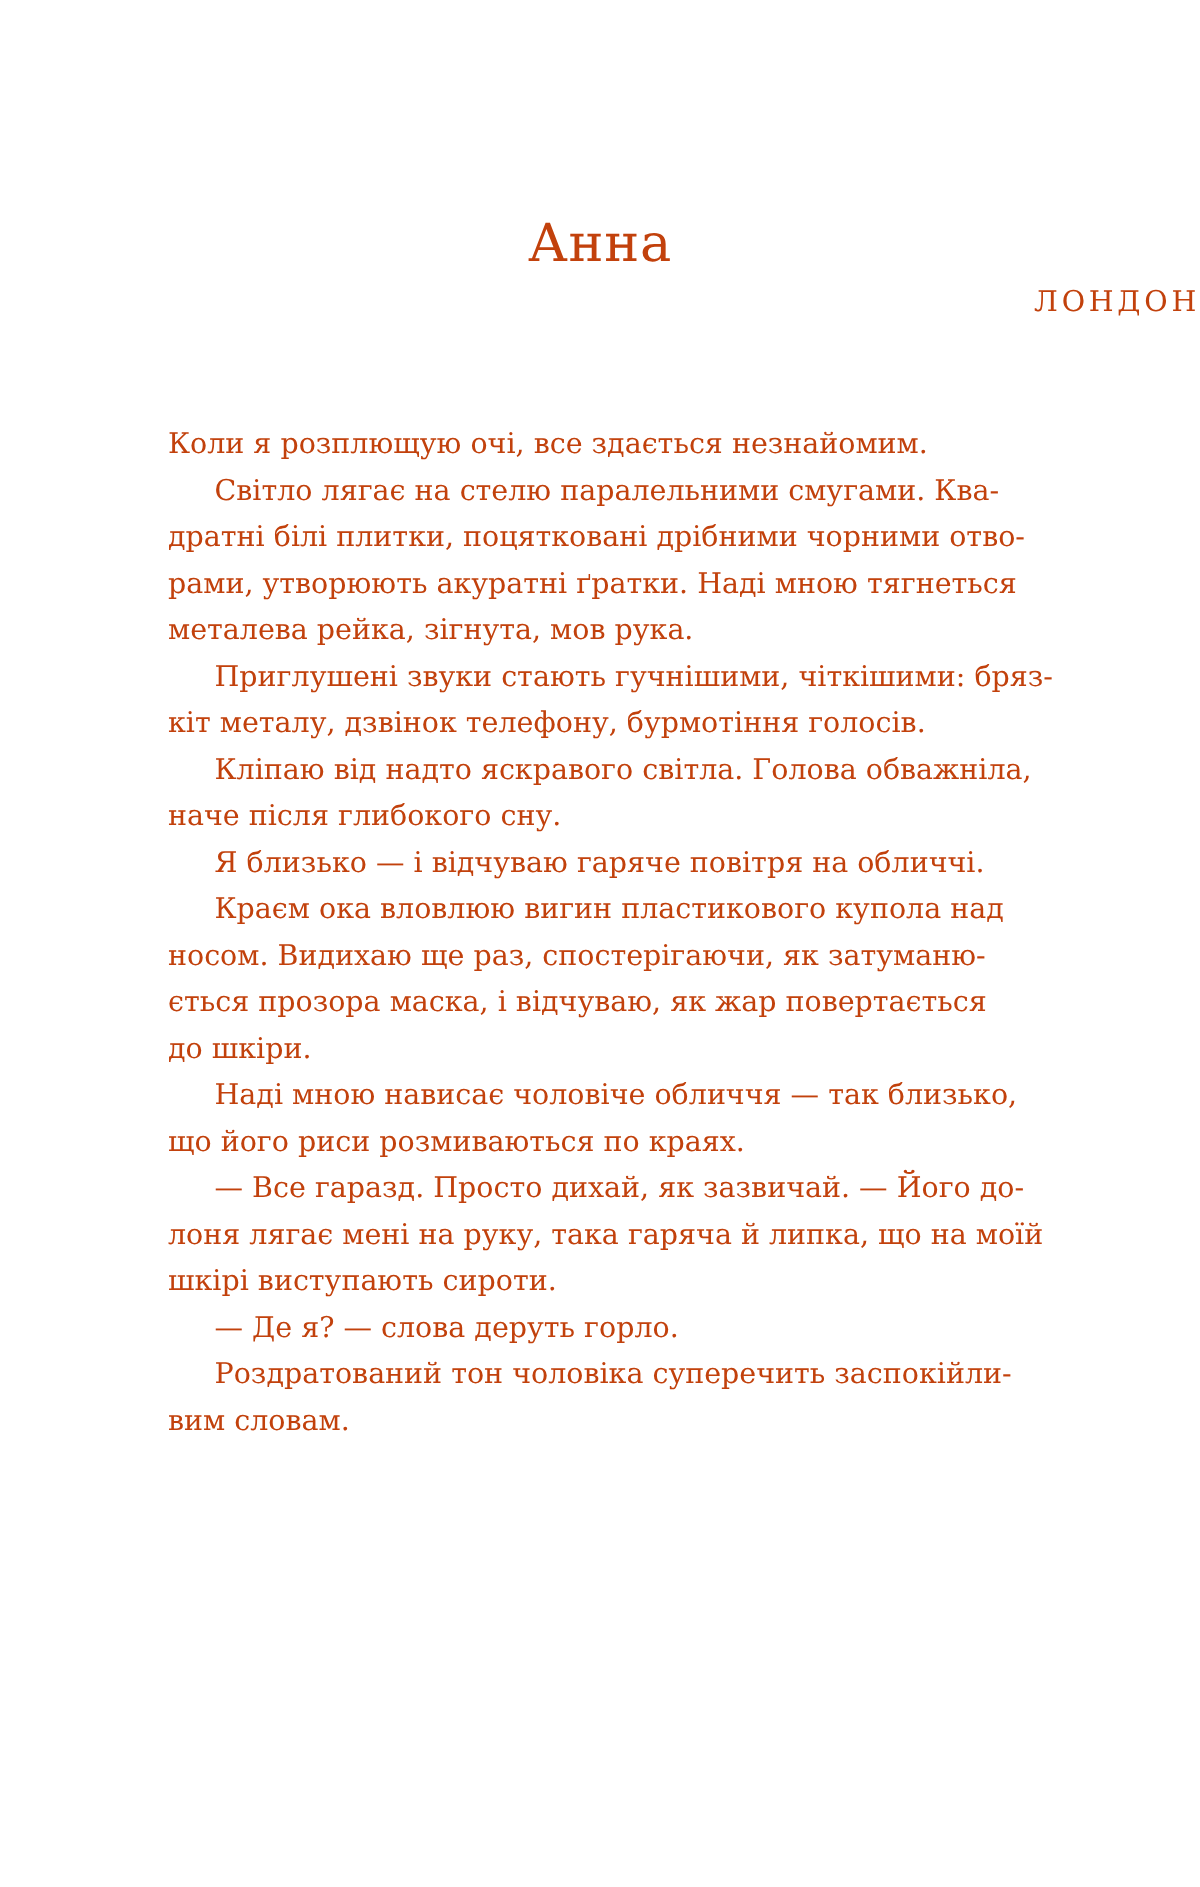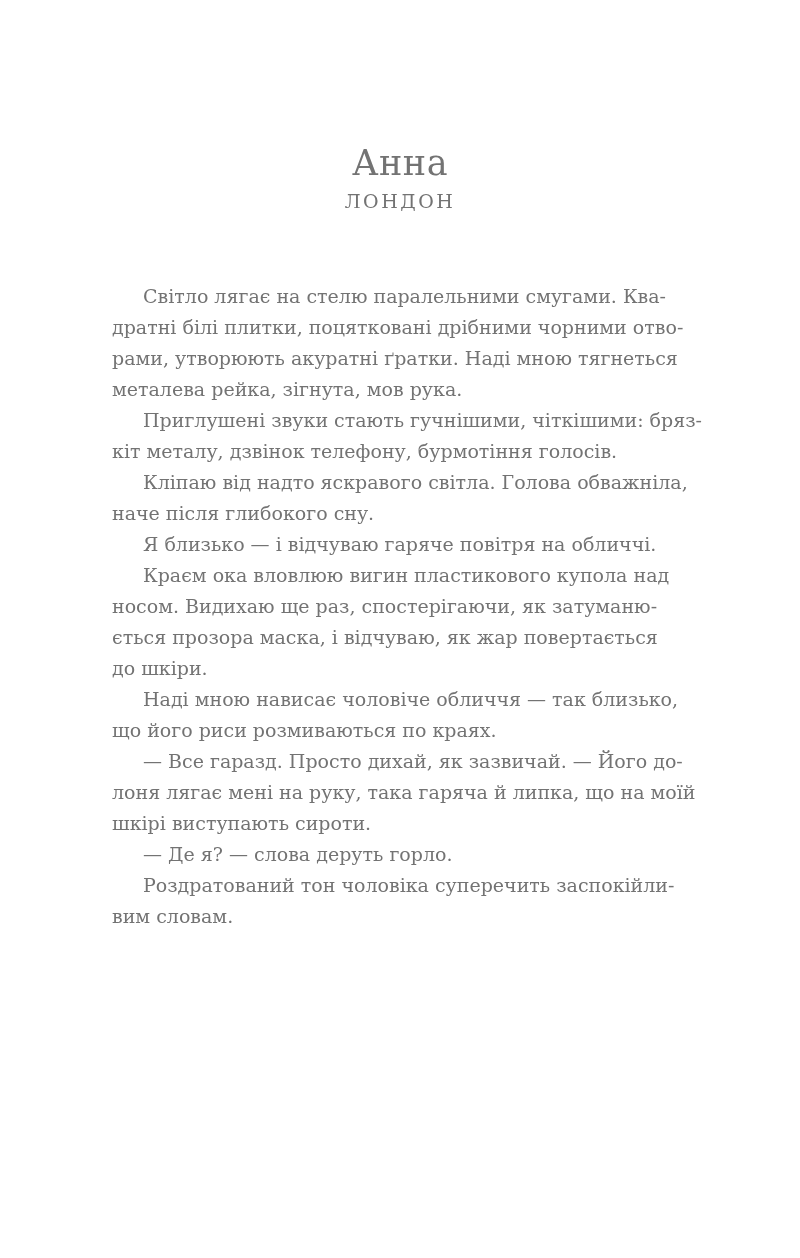--- a/index.html
+++ b/index.html
@@ -5,21 +5,21 @@
   html, body {
     margin: 0;
     padding: 0;
     background: #ffffff;
   }
   .book-page {
     position: relative;
     width: 800px;
     height: 1152px;
     background: #ffffff;
-    color: #737373;
+    color: #c2410c;
     font-family: "DejaVu Serif", "Liberation Serif", serif;
     overflow: hidden;
   }
   .chapter-heading {
     position: absolute;
     top: 142px;
     left: 0;
     width: 100%;
     text-align: center;
   }
@@ -29,20 +29,21 @@
     line-height: 42px;
     letter-spacing: 0.5px;
     margin: 0;
   }
   .chapter-subtitle {
     font-size: 19px;
     font-weight: 400;
     line-height: 26px;
     letter-spacing: 2.5px;
     margin: 4px 0 0 0;
+    text-align: right;
   }
   .body-text {
     position: absolute;
     top: 281px;
     left: 112px;
     width: 600px;
   }
   .body-text p {
     margin: 0;
     padding: 0;
@@ -68,20 +69,21 @@
 <body>
 
 <div class="book-page">
 
   <div class="chapter-heading">
     <h1 class="chapter-title">Анна</h1>
     <div class="chapter-subtitle">ЛОНДОН</div>
   </div>
 
   <div class="body-text">
+    <p>Коли я розплющую очі, все здається незнайомим.</p>
     <p class="indent">Світло лягає на стелю паралельними смугами. Ква-
 дратні білі плитки, поцятковані дрібними чорними отво-
 рами, утворюють акуратні ґратки. Наді мною тягнеться
 металева рейка, зігнута, мов рука.</p>
     <p class="indent">Приглушені звуки стають гучнішими, чіткішими: бряз-
 кіт металу, дзвінок телефону, бурмотіння голосів.</p>
     <p class="indent">Кліпаю від надто яскравого світла. Голова обважніла,
 наче після глибокого сну.</p>
     <p class="indent">Я близько — і відчуваю гаряче повітря на обличчі.</p>
     <p class="indent">Краєм ока вловлюю вигин пластикового купола над

